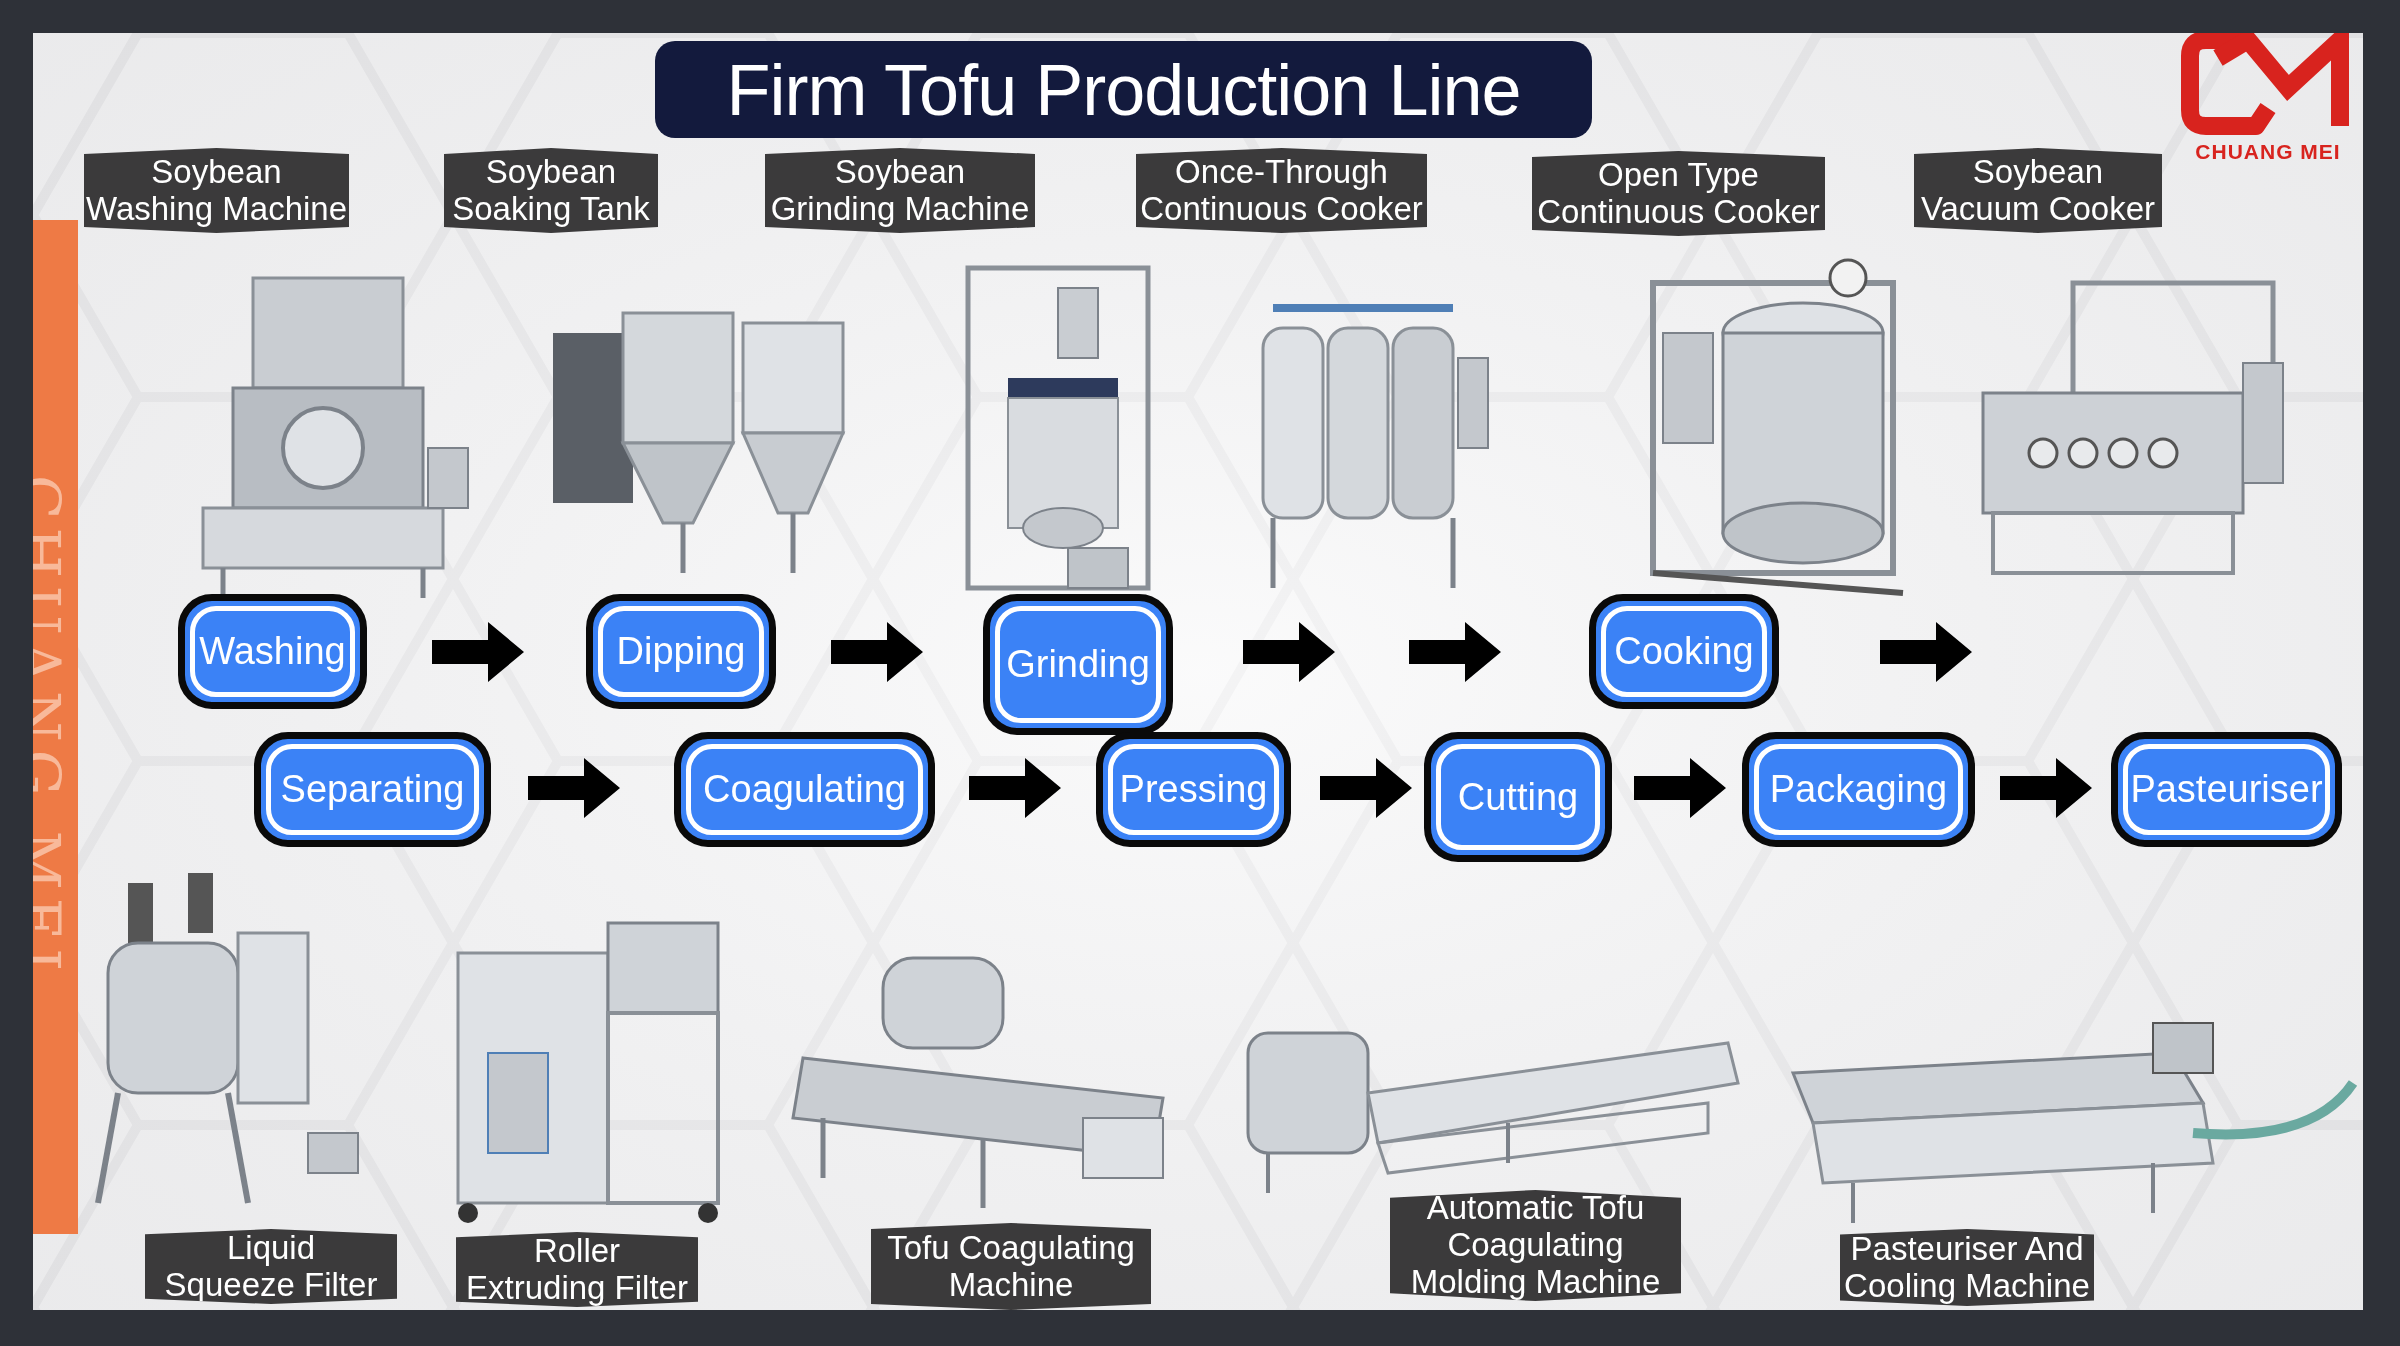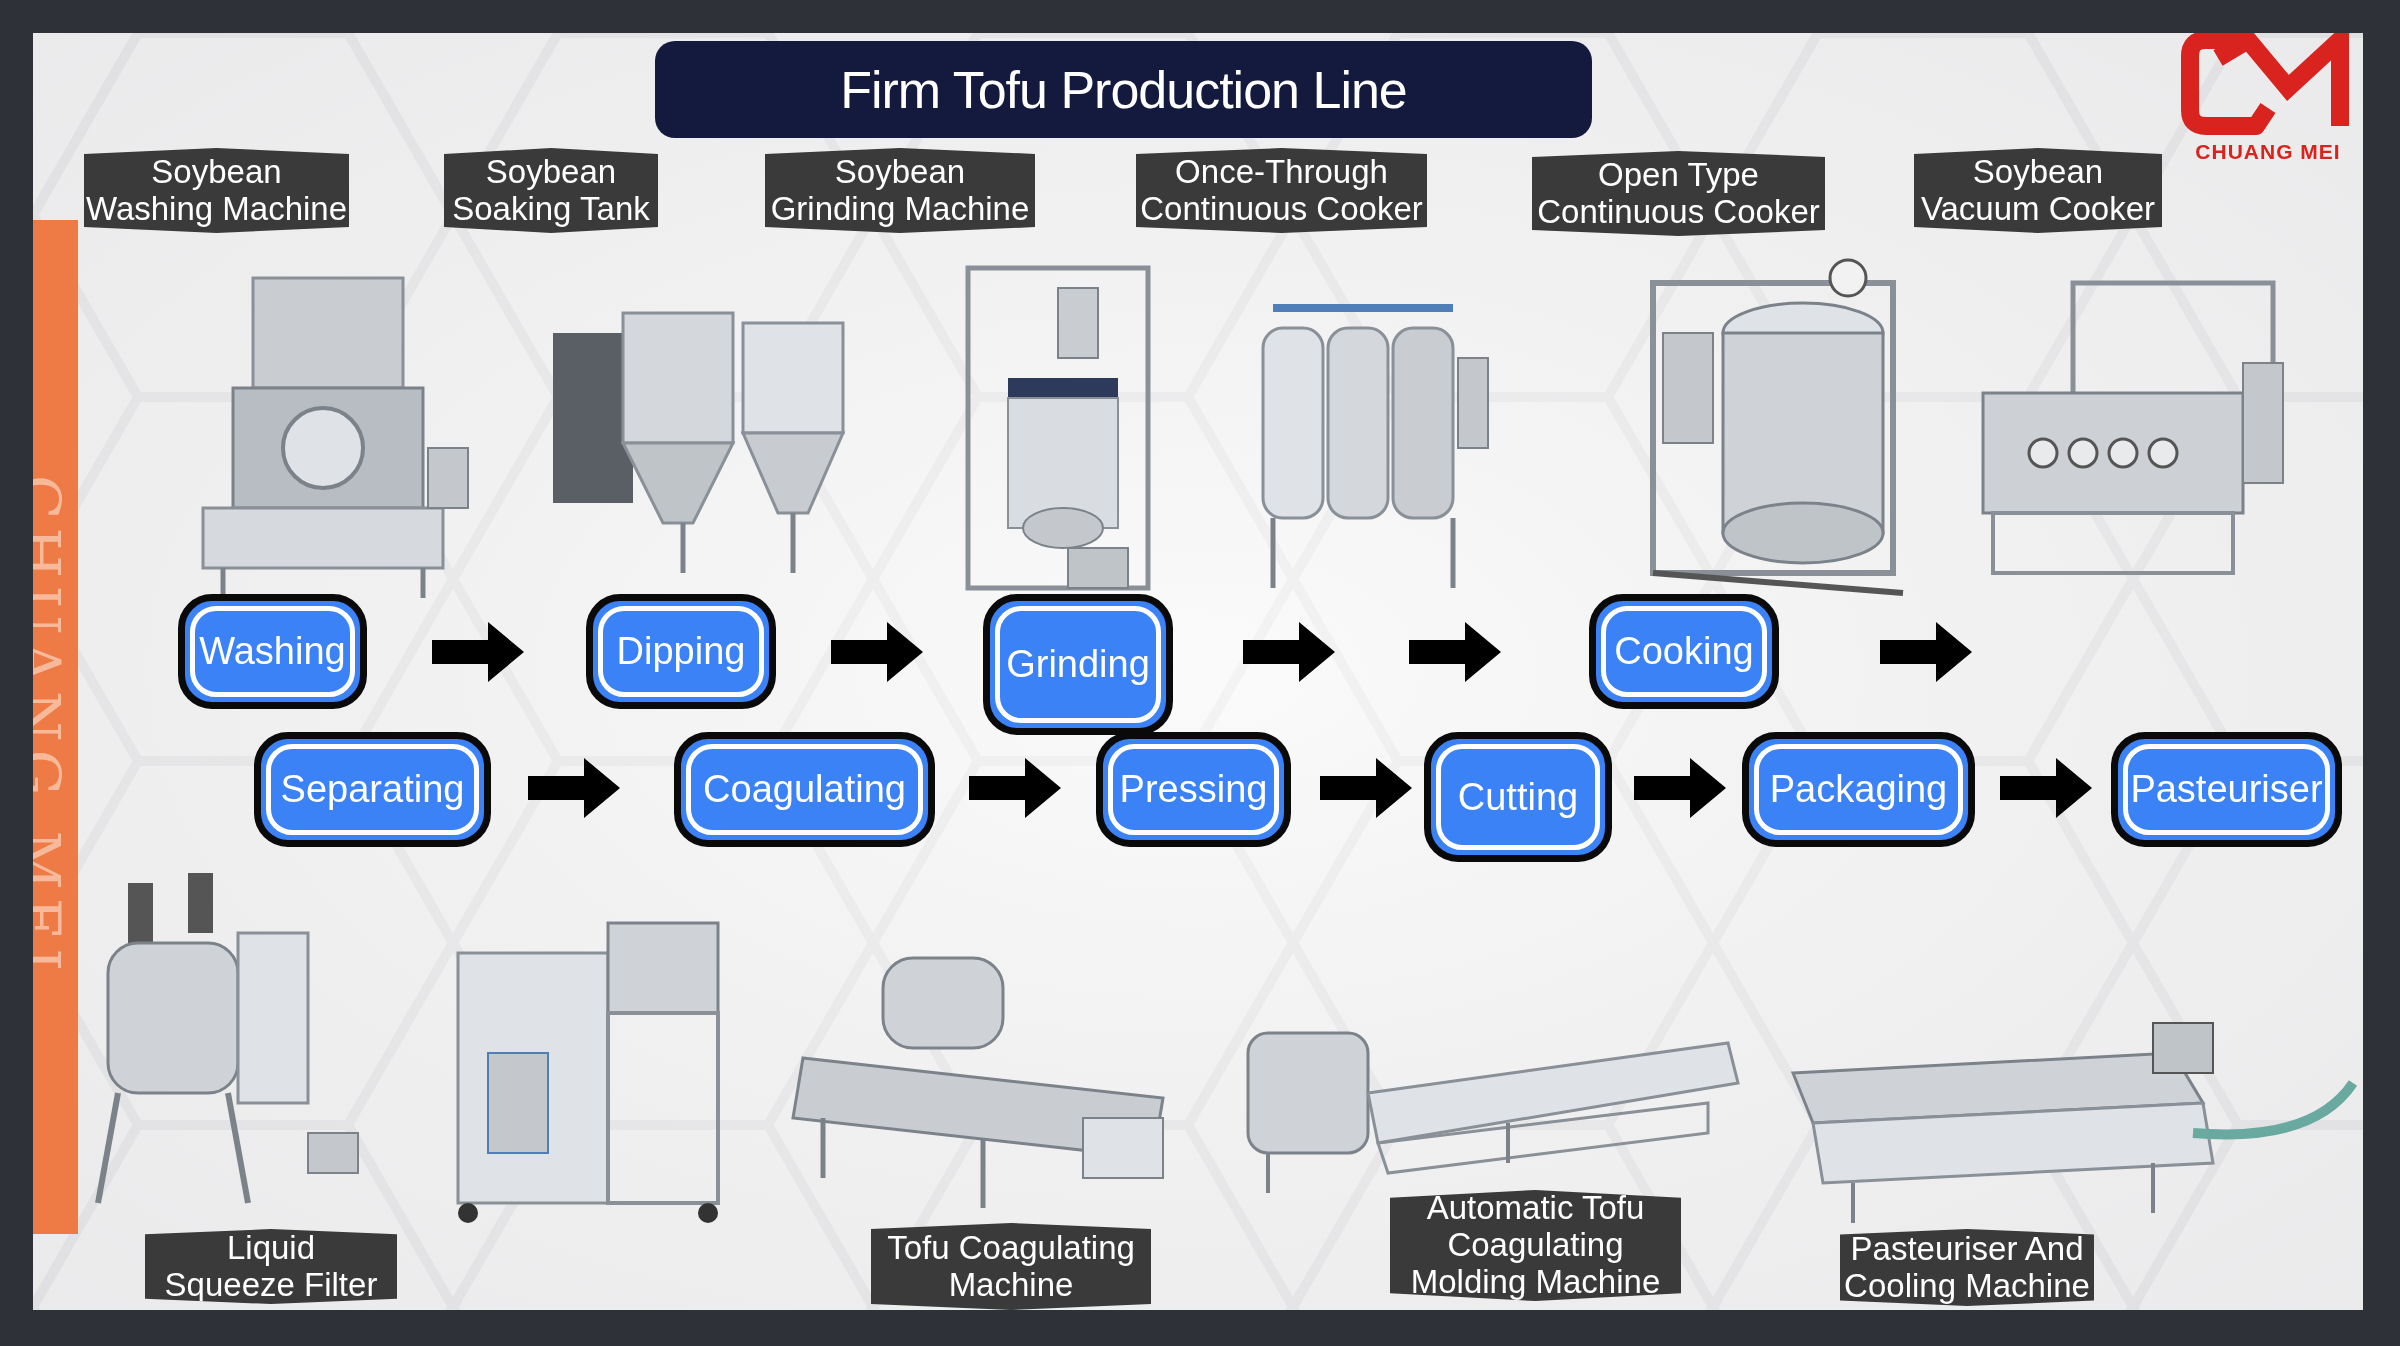--- a/index.html
+++ b/index.html
@@ -3,21 +3,21 @@
 <meta charset="utf-8">
 <style>
   html, body { margin:0; padding:0; }
   body { width:2400px; height:1346px; position:relative; overflow:hidden; background:#2e3138; font-family:"DejaVu Sans", sans-serif; }
   .canvas { position:absolute; left:33px; top:33px; width:2330px; height:1277px; background:#f4f4f5; overflow:hidden; }
   .hex-bg { position:absolute; left:0; top:0; width:100%; height:100%; }
   .orange-bar { position:absolute; left:0; top:187px; width:78px; height:1014px; background:#ee7a45; z-index:3; }
   .orange-text { position:absolute; left:0; top:0; width:78px; height:1014px; display:flex; align-items:center; justify-content:center; }
   .orange-text span { writing-mode:vertical-rl; font-family:"DejaVu Serif", serif; color:#f8b99a; font-size:58px; letter-spacing:8px; white-space:nowrap; }
   .title { position:absolute; left:655px; top:41px; width:937px; height:97px; background:#131a3d; border-radius:20px; display:flex; align-items:center; justify-content:center; z-index:4; }
-  .title span { color:#fff; font-family:"Liberation Sans", sans-serif; font-size:52px; letter-spacing:-1px; }
+  .title span { color:#fff; font-family:"Liberation Sans", sans-serif; font-size:72px; letter-spacing:-1px; }
   .logo { position:absolute; left:2178px; top:28px; width:180px; height:140px; z-index:4; }
   .logo .brand { position:absolute; left:0; top:112px; width:180px; text-align:center; color:#d8231e; font-family:"Liberation Sans", sans-serif; font-weight:bold; font-size:21px; letter-spacing:1px; }
   .label { position:absolute; background:#3b3a3b; color:#fff; font-family:"Liberation Sans", sans-serif; text-align:center; display:flex; flex-direction:column; justify-content:center; align-items:center; line-height:1.12; z-index:4;
     clip-path: polygon(0 7%, 50% 0, 100% 7%, 100% 93%, 50% 100%, 0 93%); }
   .label span { display:block; font-size:33px; white-space:nowrap; }
   .step { position:absolute; background:#3b82f6; border:7px solid #0a0a0a; border-radius:34px; box-sizing:border-box; z-index:4; }
   .step .inner { position:absolute; left:5px; top:5px; right:5px; bottom:5px; border:5px solid #ffffff; border-radius:26px; display:flex; align-items:center; justify-content:center; }
   .step .inner span { color:#fff; font-family:"Liberation Sans", sans-serif; font-size:38px; white-space:nowrap; }
   .arrow { position:absolute; width:92px; height:60px; z-index:4; }
   .machine { position:absolute; z-index:2; }
@@ -259,20 +259,24 @@
     <path d="M440 140 Q560 150 600 90" fill="none" stroke="#6aa9a0" stroke-width="10"></path>
     <rect x="400" y="30" width="60" height="50" fill="#bfc4c9" stroke="#555" stroke-width="2"></rect>
     <line x1="100" y1="190" x2="100" y2="230" stroke="#7c828a" stroke-width="4"></line>
     <line x1="400" y1="170" x2="400" y2="220" stroke="#7c828a" stroke-width="4"></line>
   </svg>
 
   <div class="label" style="left:112px; top:1196px; width:252px; height:75px;">
     <span>Liquid</span>
     <span>Squeeze Filter</span>
   </div>
+  <div class="label" style="left:423px; top:1199px; width:242px; height:75px;">
+    <span>Roller</span>
+    <span>Extruding Filter</span>
+  </div>
   <div class="label" style="left:838px; top:1190px; width:280px; height:87px;">
     <span>Tofu Coagulating</span>
     <span>Machine</span>
   </div>
   <div class="label" style="left:1357px; top:1157px; width:291px; height:111px;">
     <span>Automatic Tofu</span>
     <span>Coagulating</span>
     <span>Molding Machine</span>
   </div>
   <div class="label" style="left:1807px; top:1196px; width:254px; height:77px;">

